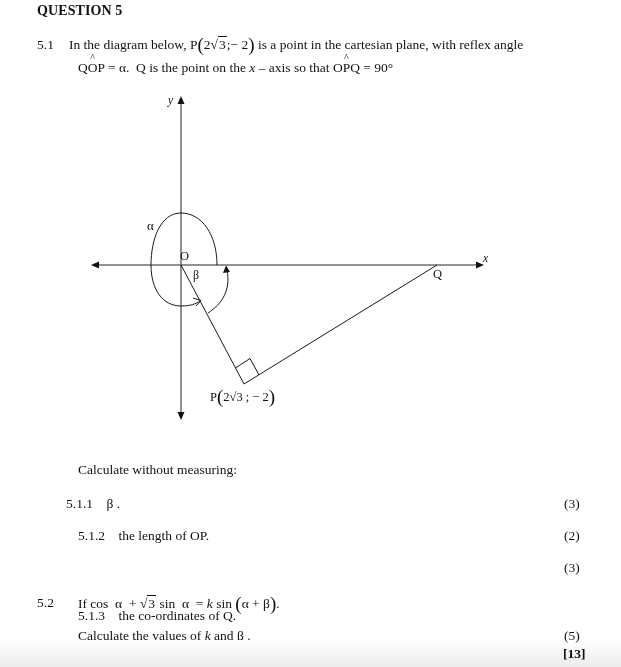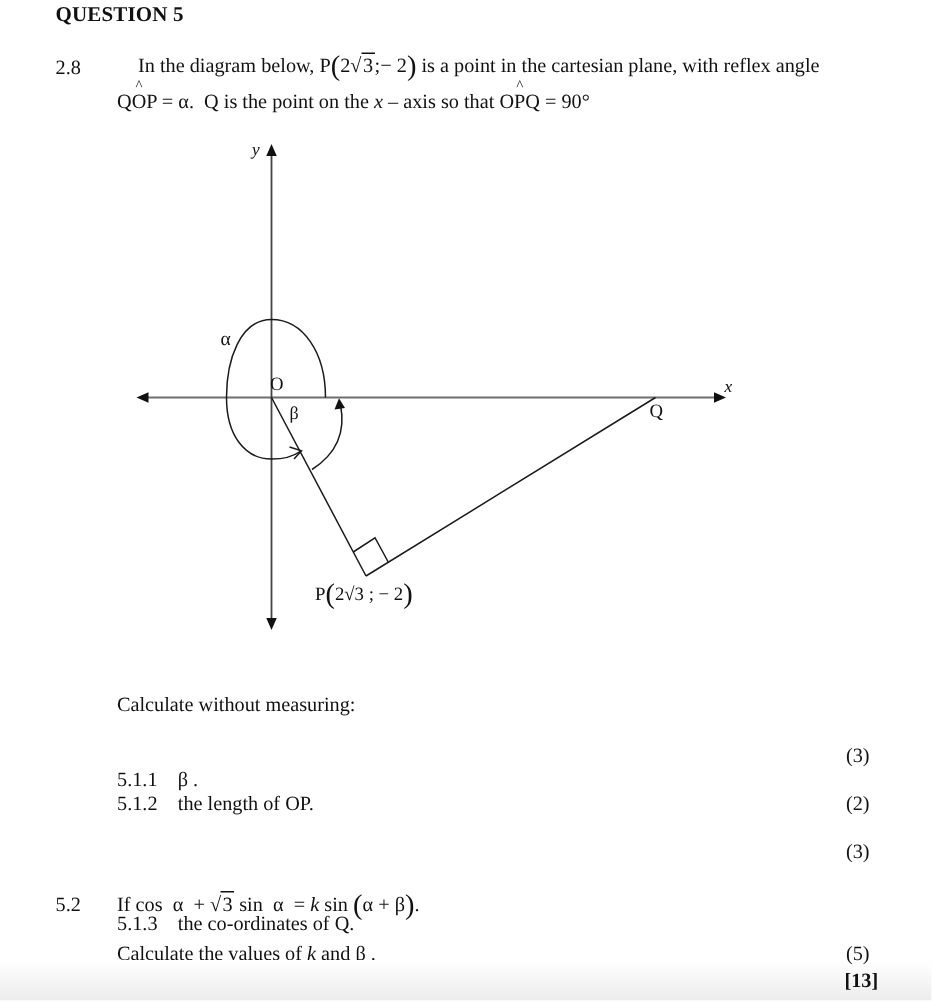--- a/index.html
+++ b/index.html
@@ -30,23 +30,23 @@
   .footer-shade {
     position: absolute; left: 0; right: 0; top: 640px; height: 27px;
     background: linear-gradient(#ffffff, #ececec);
   }
 </style>
 </head>
 <body>
 
 <div class="abs title">QUESTION 5</div>
 
-<div class="abs qnum" style="left:37px; top:37px;">2.8</div>
+<div class="abs qnum" style="left:37px; top:37px;">5.1</div>
 
-<div class="abs txt" style="left:92px; top:34px;">
+<div class="abs txt" style="left:69px; top:34px;">
   <span>In the diagram below,</span>
   <span><span>P</span><span class="big-paren">(</span><span>2</span><span class="sqrt">√<span class="rad-body">3</span></span><span>;</span><span>− 2</span><span class="big-paren">)</span></span>
   <span>is a point in the cartesian plane, with reflex angle</span>
 </div>
 
 <div class="abs txt" style="left:78px; top:60px;">
   <span><span>Q</span><span class="hat">O</span><span>P</span></span><span> = α.</span>
   &nbsp;<span>Q is the point on the</span>
   <span class="it">x</span>
   <span>– axis so that</span>
@@ -85,21 +85,21 @@
 <div class="lbl" style="left:180px; top:249px;">O</div>
 <div class="lbl" style="left:433px; top:267px;">Q</div>
 <div class="lbl" style="left:147px; top:218px; font-size:13px;">α</div>
 <div class="lbl" style="left:193px; top:268px; font-size:12px;">β</div>
 <div class="lbl" style="left:210px; top:386px;">
   <span>P</span><span class="big-paren">(</span><span>2√3 ; − 2</span><span class="big-paren">)</span>
 </div>
 
 <div class="abs txt" style="left:78px; top:462px;">Calculate without measuring:</div>
 
-<div class="abs txt" style="left:78px; top:496px;margin-top:16px;">
+<div class="abs txt" style="left:66px; top:496px;">
   <span>5.1.1</span>&nbsp;&nbsp;&nbsp;
   <span>β .</span>
 </div>
 <div class="abs marks" style="left:564px; top:496px;">(3)</div>
 
 <div class="abs txt" style="left:78px; top:528px;">
   <span>5.1.2</span>&nbsp;&nbsp;&nbsp;
   <span>the length of OP.</span>
 </div>
 <div class="abs marks" style="left:564px; top:528px;">(2)</div>

